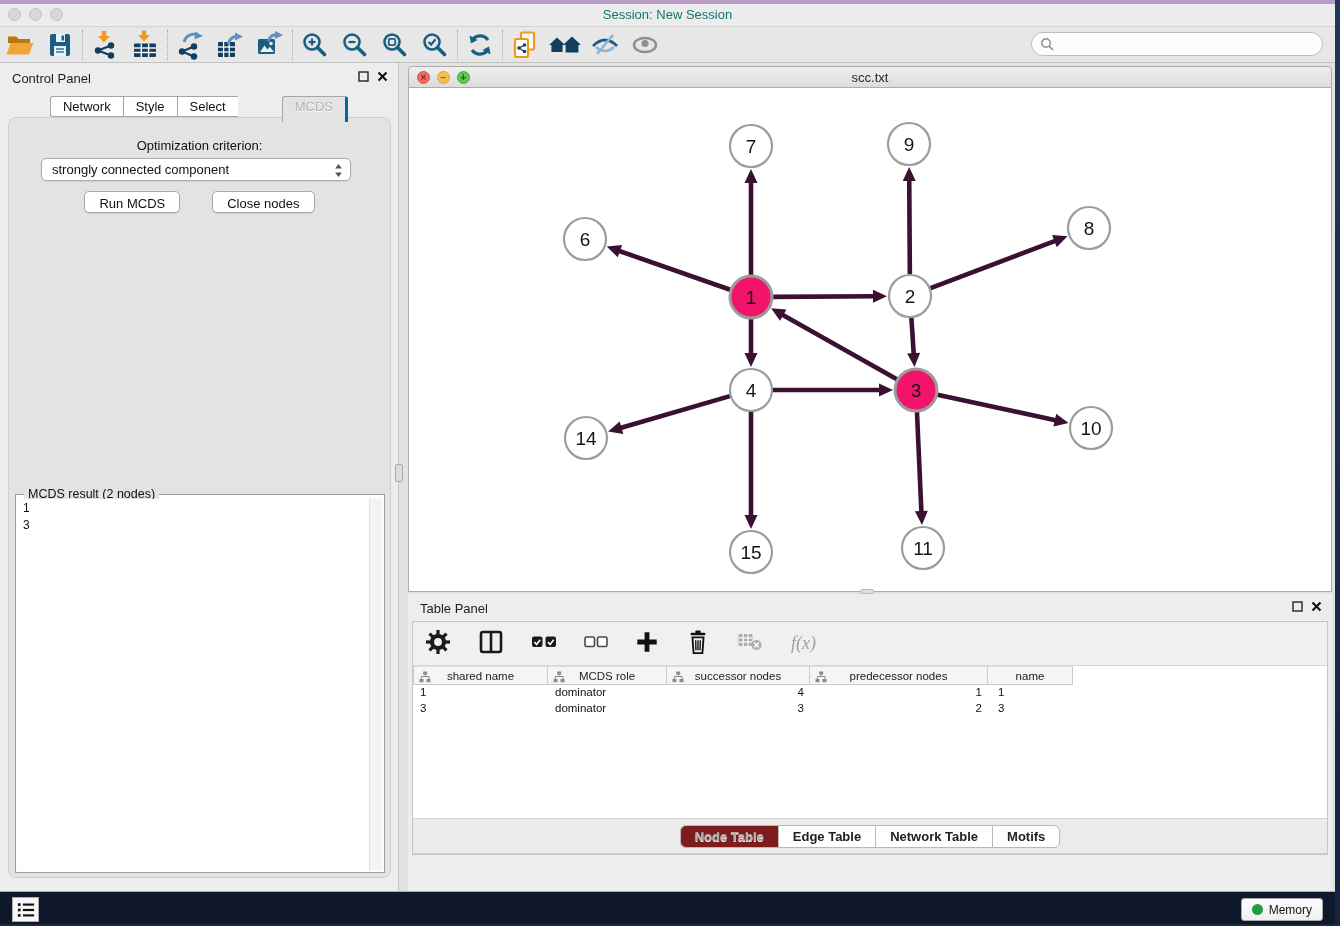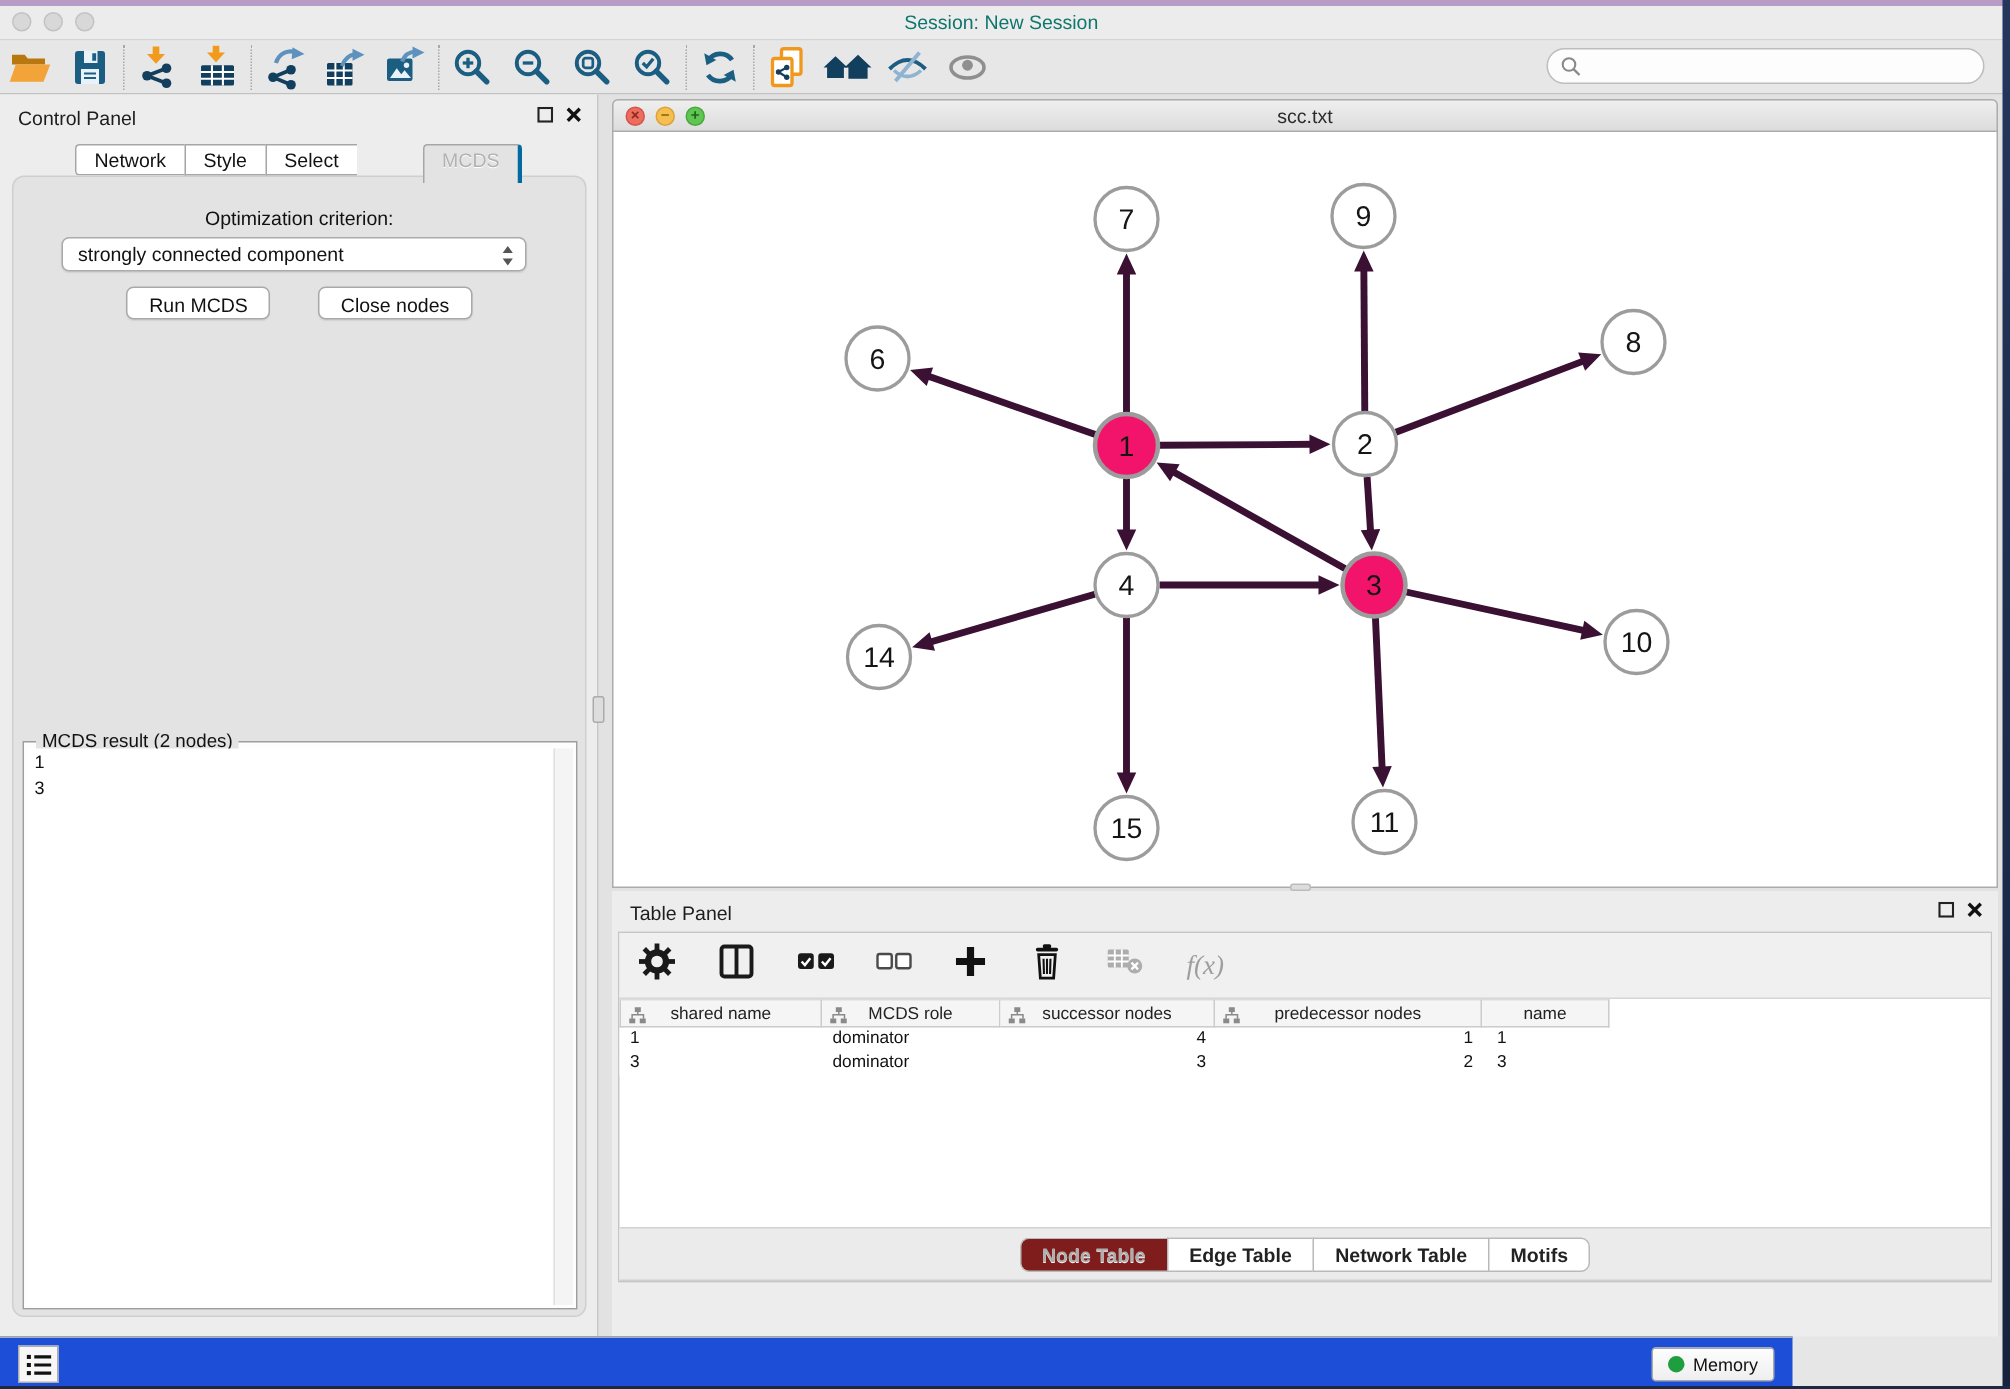--- a/index.html
+++ b/index.html
@@ -78,21 +78,21 @@
   .td.num { text-align:right; }
   .td.namecol { padding-left:10px; }
   .tp-tabstrip { position:absolute; left:0; bottom:0; width:100%; height:36px; background:#EBEBEB; border-top:1px solid #D2D2D2; border-bottom:1px solid #CFCFCF; display:flex; align-items:center; justify-content:center; }
   .seg { display:flex; }
   .seg-tab { height:23px; padding:3px 14px 0; background:#fff; border:1px solid #B9B9B9; border-right:none; font-size:13px; font-weight:bold; color:#222; }
   .seg-tab:first-child { border-radius:6px 0 0 6px; }
   .seg-tab:last-child { border-right:1px solid #B9B9B9; border-radius:0 6px 6px 0; }
   .seg-tab.active { background:#7f1d1d; color:#ADADAD; text-shadow:0 1px 0 #F6F6F6; }
 
   
-  .statusbar { position:absolute; left:0; top:891px; width:1195px; height:35px; background:#1d4ed8; border-top:1px solid #ADADAD; }
+  .statusbar { position:absolute; left:0; top:891px; width:1335px; height:35px; background:#0f172a; border-top:1px solid #ADADAD; }
   .listbtn { position:absolute; left:12px; top:5px; width:27px; height:25px; background:#F7F7F7; border:1px solid #ADADAD; display:flex; align-items:center; justify-content:center; }
   .membtn { position:absolute; right:12px; top:6px; height:23px; background:linear-gradient(#FDFDFD,#EFEFEF); border:1px solid #A9A9A9; border-radius:3px; display:flex; align-items:center; gap:6px; padding:0 10px; font-size:12px; color:#111; }
   .memdot { width:11px; height:11px; border-radius:50%; background:#1E9E3E; }
 </style>
 </head>
 <body>
 
 <div id="app">
   <div class="edge-strip-top"></div>
   <div class="edge-strip-right"></div>

